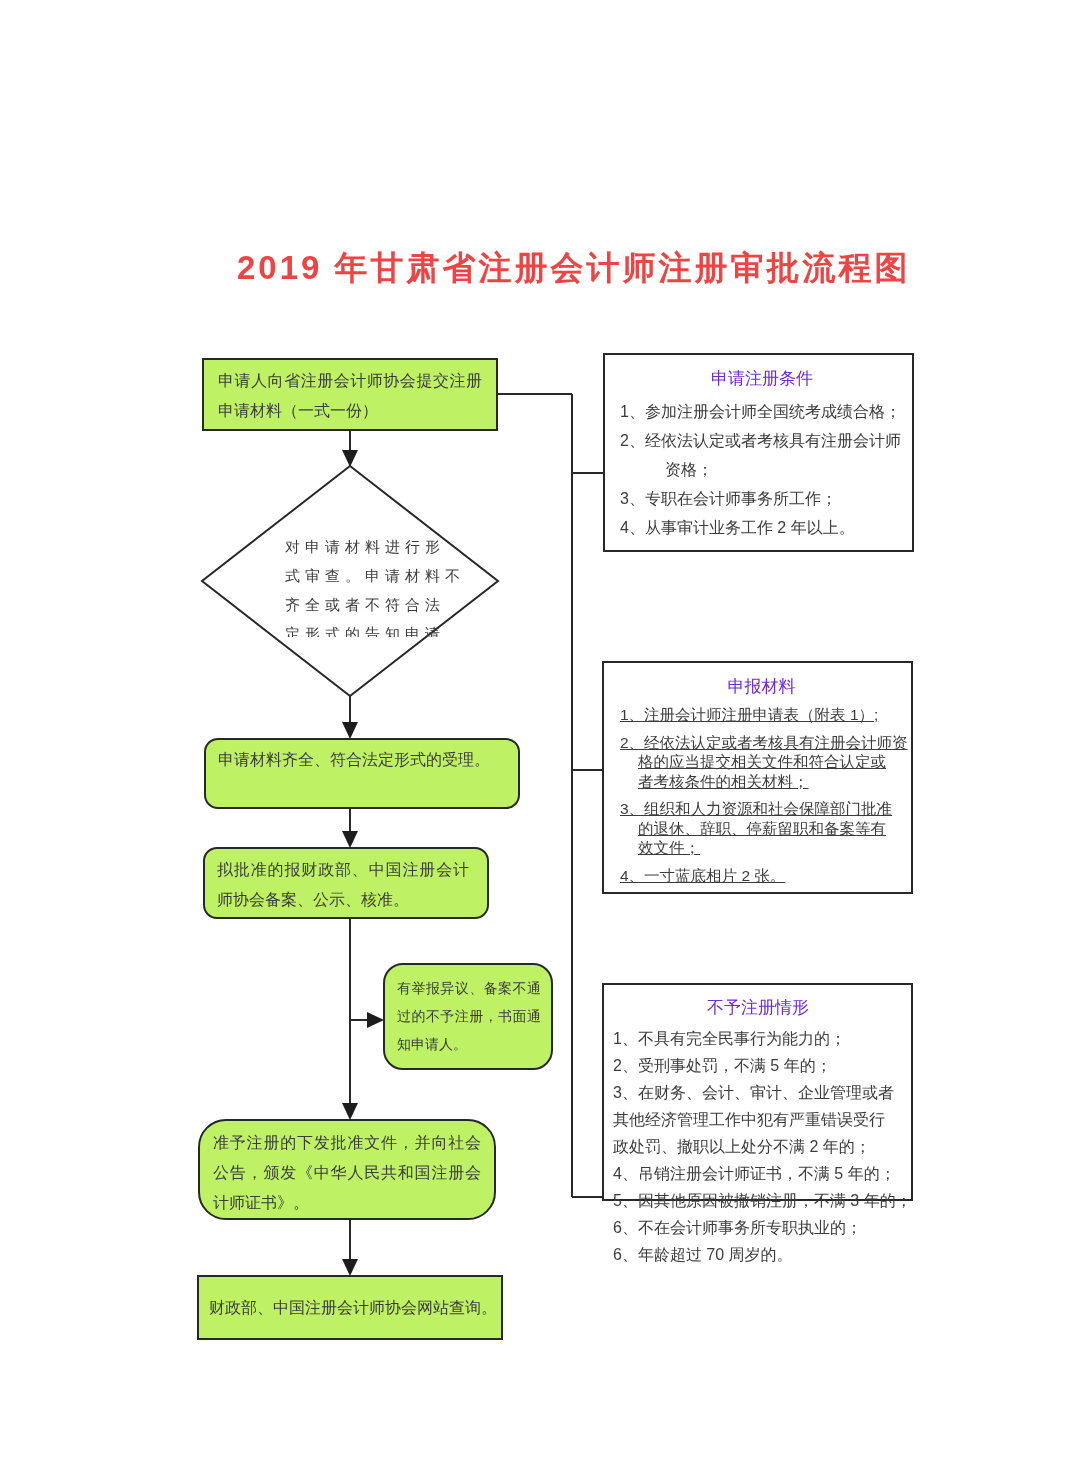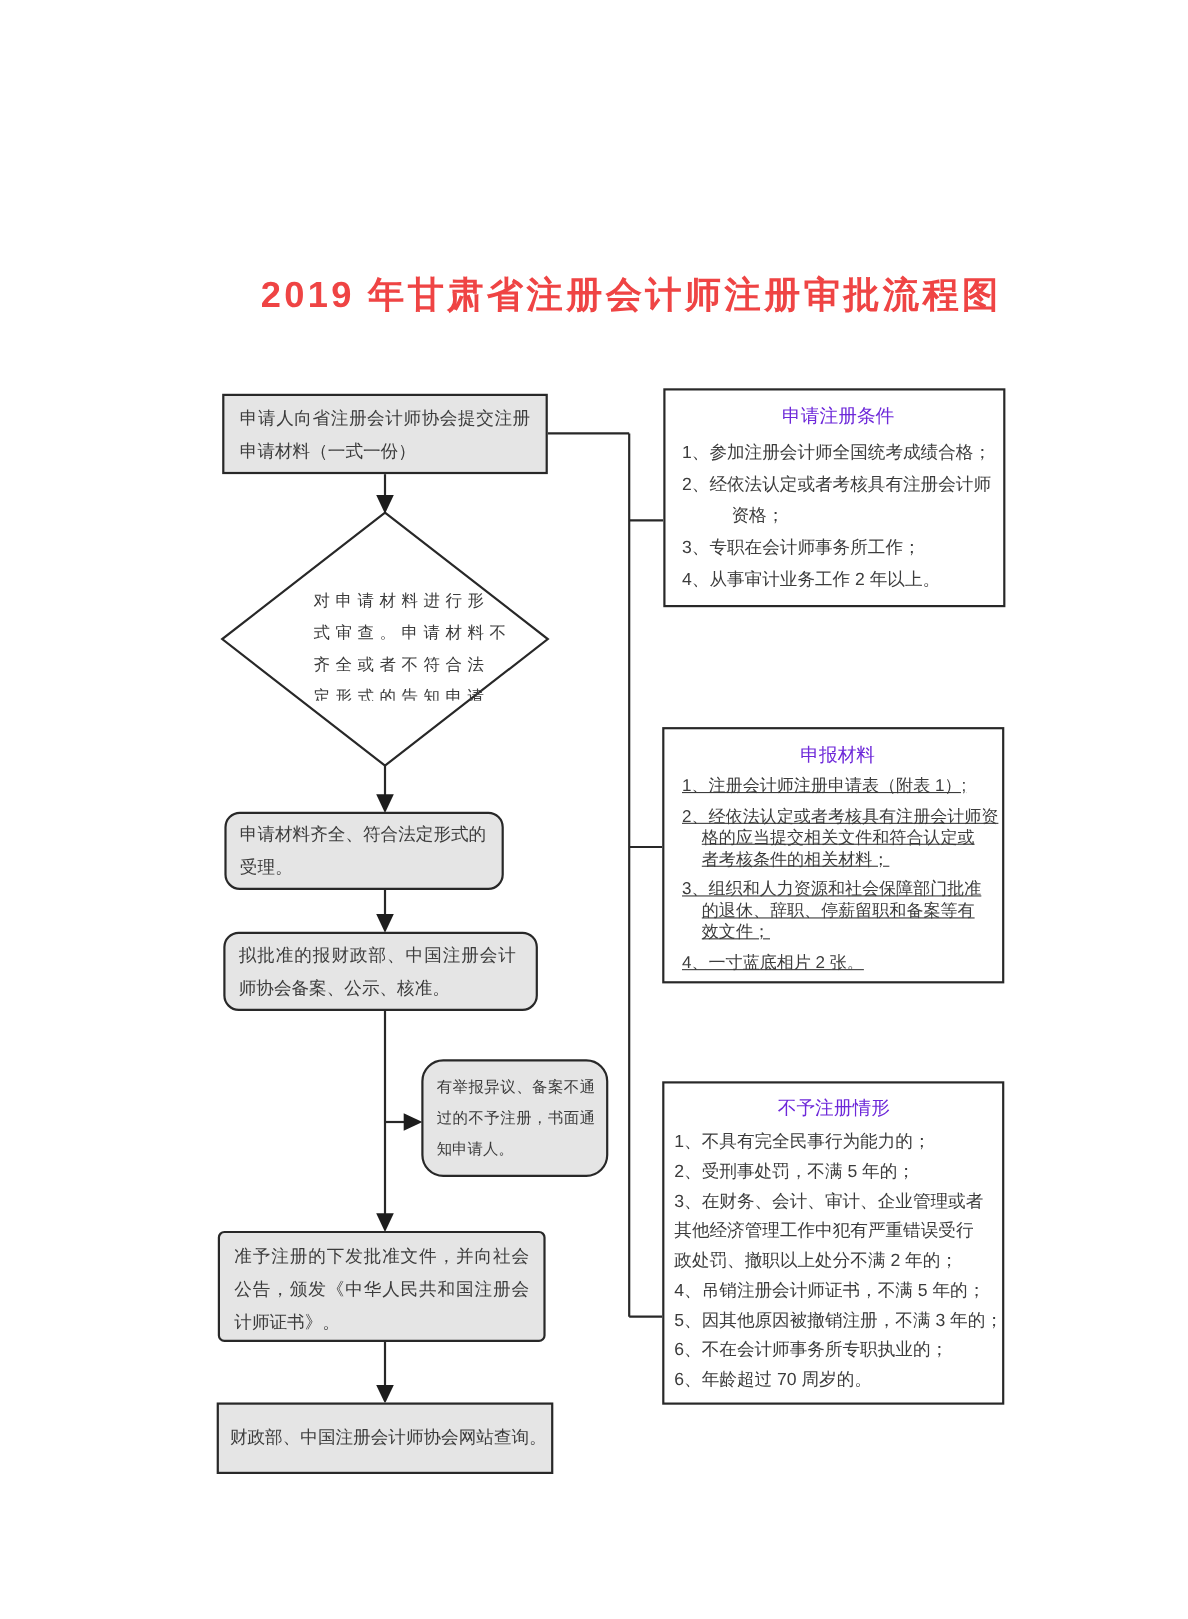--- a/index.html
+++ b/index.html
@@ -8,44 +8,44 @@
     font-family:"Liberation Sans", sans-serif; color:#3c3c3c; overflow:hidden;
   }
   #connectors { position:absolute; left:0; top:0; z-index:1; }
   .page-title {
     position:absolute; left:237px; top:246px; z-index:2;
     font-size:33px; font-weight:bold; letter-spacing:3px; color:#ef4444;
     white-space:nowrap;
   }
   .box {
     position:absolute; box-sizing:border-box; z-index:2;
-    border:2px solid #282828; background:#e5e5e5;
+    border:2px solid #282828; background:#bef264;
     font-size:16px; line-height:30px; color:#3c3c3c;
     text-align:justify;
   }
   .box-submit  { left:202px; top:358px;  width:296px; height:73px;  padding:6px 14px; }
-  .box-accept  { left:204px; top:738px;  width:254px; height:71px;  padding:5px 14px 5px 12px; border-radius:14px; }
+  .box-accept  { left:204px; top:738px;  width:316px; height:71px;  padding:5px 14px 5px 12px; border-radius:14px; }
   .box-record  { left:203px; top:847px;  width:286px; height:72px;  padding:6px 18px 6px 12px; border-radius:14px; }
   .box-reject  { left:383px; top:963px;  width:170px; height:107px; padding:9px 10px 9px 12px;
                  border-radius:20px; font-size:14px; line-height:28px; }
-  .box-approve { left:198px; top:1119px; width:298px; height:101px; padding:7px 13px; border-radius:6px; }
+  .box-approve { left:198px; top:1119px; width:298px; height:101px; padding:7px 13px; border-radius:28px; }
   .box-query   { left:197px; top:1275px; width:306px; height:65px;  padding:0 0 0 10px;
                  display:flex; align-items:center; white-space:nowrap; }
   .diamond-text {
     position:absolute; left:285px; top:532px; width:200px; height:105px;
     overflow:hidden; z-index:2; font-size:15px; line-height:29px;
     letter-spacing:5px; color:#3c3c3c; white-space:nowrap;
   }
   .panel {
     position:absolute; box-sizing:border-box; z-index:2;
     border:2px solid #282828; background:#ffffff; font-size:16px; color:#3c3c3c;
   }
   .panel-conditions { left:603px; top:353px; width:311px; height:199px; padding:12px 8px 0 15px; }
   .panel-materials  { left:602px; top:661px; width:311px; height:233px; padding:12px 8px 0 16px; font-size:15.5px; }
-  .panel-denial     { left:602px; top:983px; width:311px; height:294px; padding:10px 8px 0 9px; }
+  .panel-denial     { left:602px; top:983px; width:311px; height:218px; padding:10px 8px 0 9px; }
   .ptitle { font-weight:normal; text-align:center; color:#6d28d9; font-size:17px; line-height:24px; margin-bottom:6px; }
   .panel-denial .ptitle { line-height:26px; margin-bottom:4px; }
   .pline { white-space:nowrap; }
   .panel-conditions .pline { line-height:29px; }
   .panel-materials  .pline { line-height:19.5px;text-decoration:underline; }
   .panel-denial     .pline { line-height:27px; }
   .ind45 { padding-left:45px; }
   .ind18 { padding-left:18px; }
   .gap8  { margin-top:8px; }
 </style>

